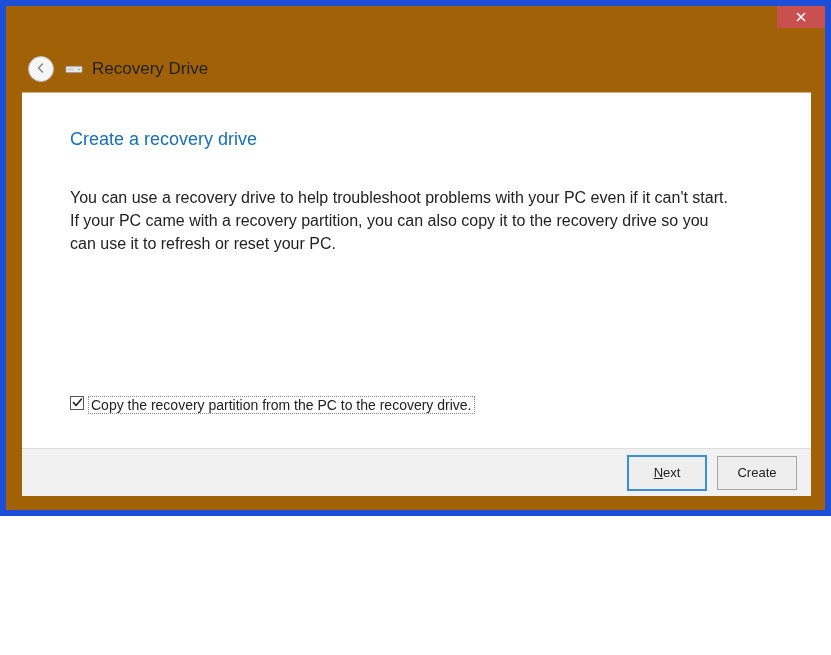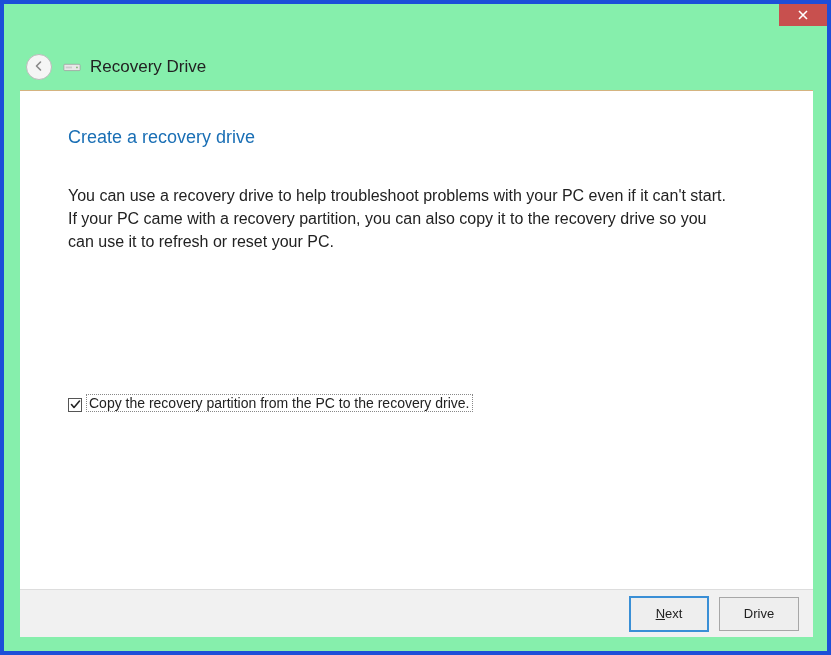--- a/index.html
+++ b/index.html
@@ -6,23 +6,23 @@
     body {
       font-family: "Segoe UI", Tahoma, sans-serif;
       background: #fff;
       width: 831px;
       height: 655px;
       position: relative;
       overflow: hidden;
     }
     .window-frame {
       width: 831px;
-      height: 655px;
-      background: #86efac;
-      border: 4px solid #1d4ed8;
+      height: 516px;
+      background: #a16207;
+      border: 6px solid #1d4ed8;
       position: relative;
     }
     .close-btn {
       position: absolute;
       top: 0;
       right: 0;
       width: 48px;
       height: 22px;
       background: #c8504e;
       display: flex;
@@ -86,21 +86,21 @@
     }
     .body-text {
       font-size: 16px;
       color: #222;
       line-height: 1.45;
       max-width: 660px;
     }
     .checkbox-row {
       margin-top: 140px;
       display: flex;
-      align-items: flex-end;
+      align-items: flex-start;
       gap: 4px;
     }
     .cb {
       width: 14px;
       height: 14px;
       border: 1px solid #555;
       background: #fff;
       display: flex;
       align-items: center;
       justify-content: center;
@@ -195,17 +195,17 @@
         <span class="cb-label">Copy the recovery partition from the PC to the recovery drive.</span>
       </div>
     </div>
   </div>
 
   <div class="button-bar">
     <div class="wiz-btn default">
       <span><span class="mn">N</span><span>ext</span></span>
     </div>
     <div class="wiz-btn">
-      <span>Drive</span>
+      <span>Create</span>
     </div>
   </div>
 
 </div>
 
 </body></html>

